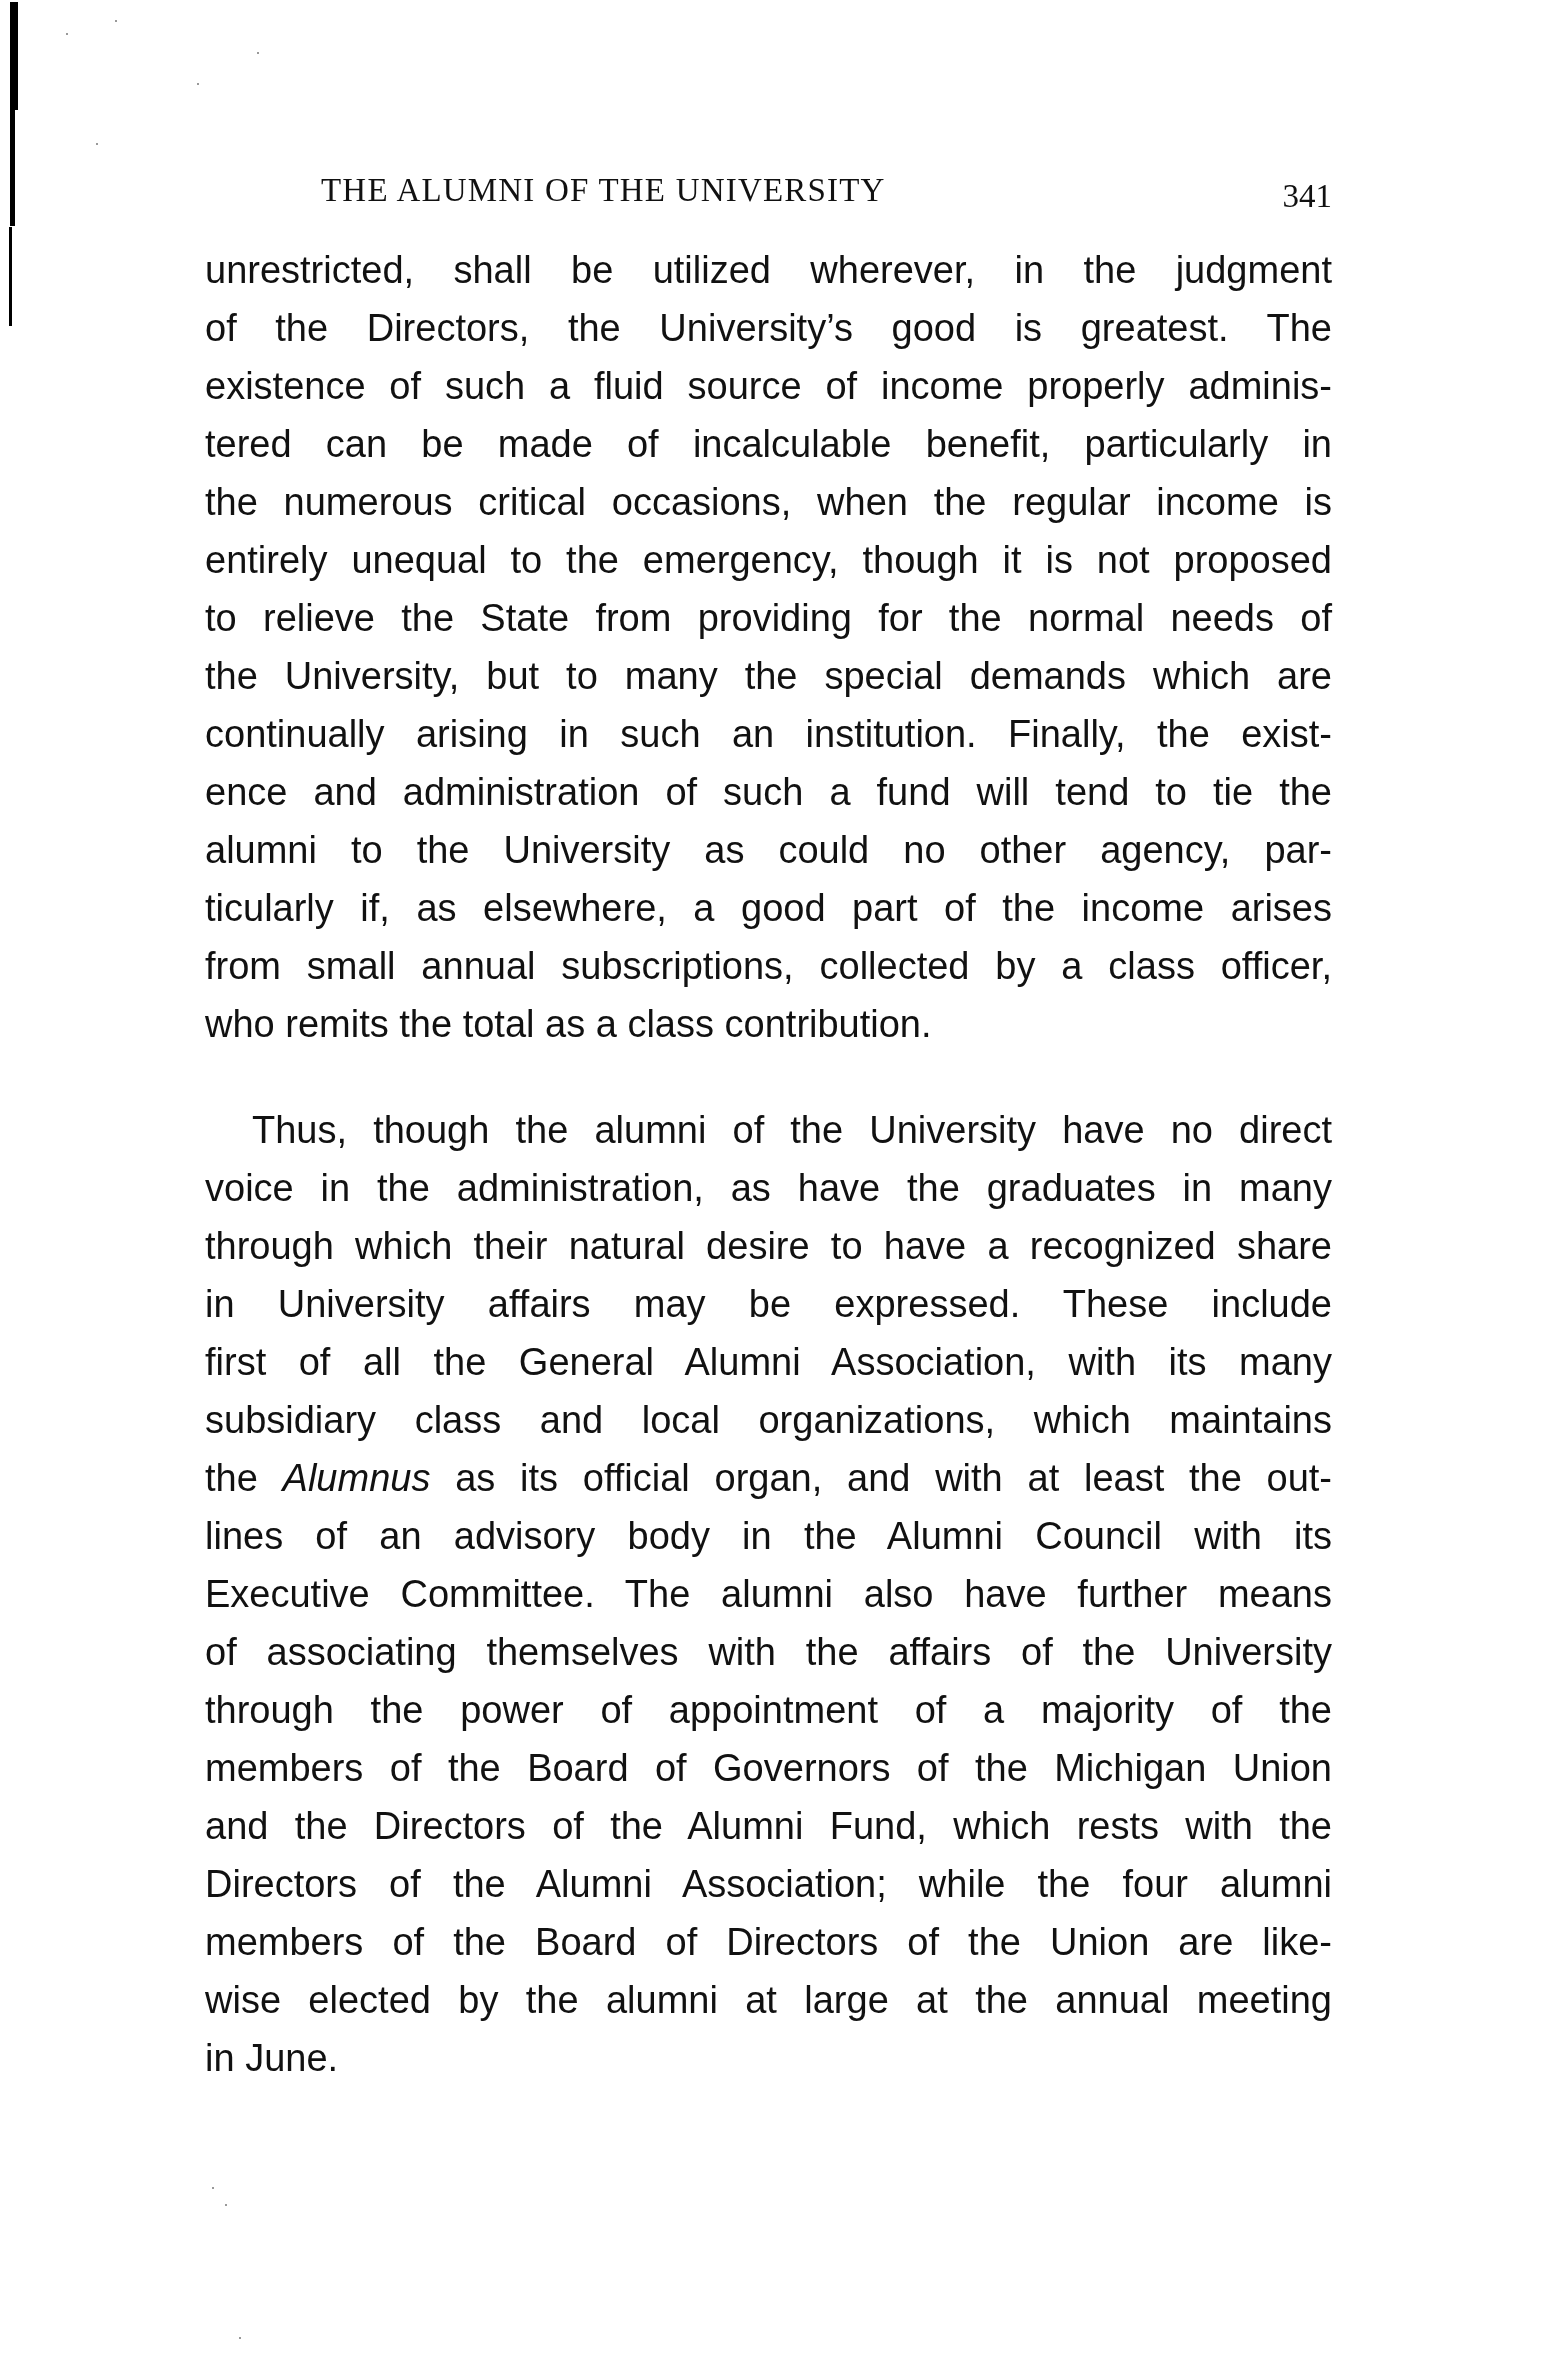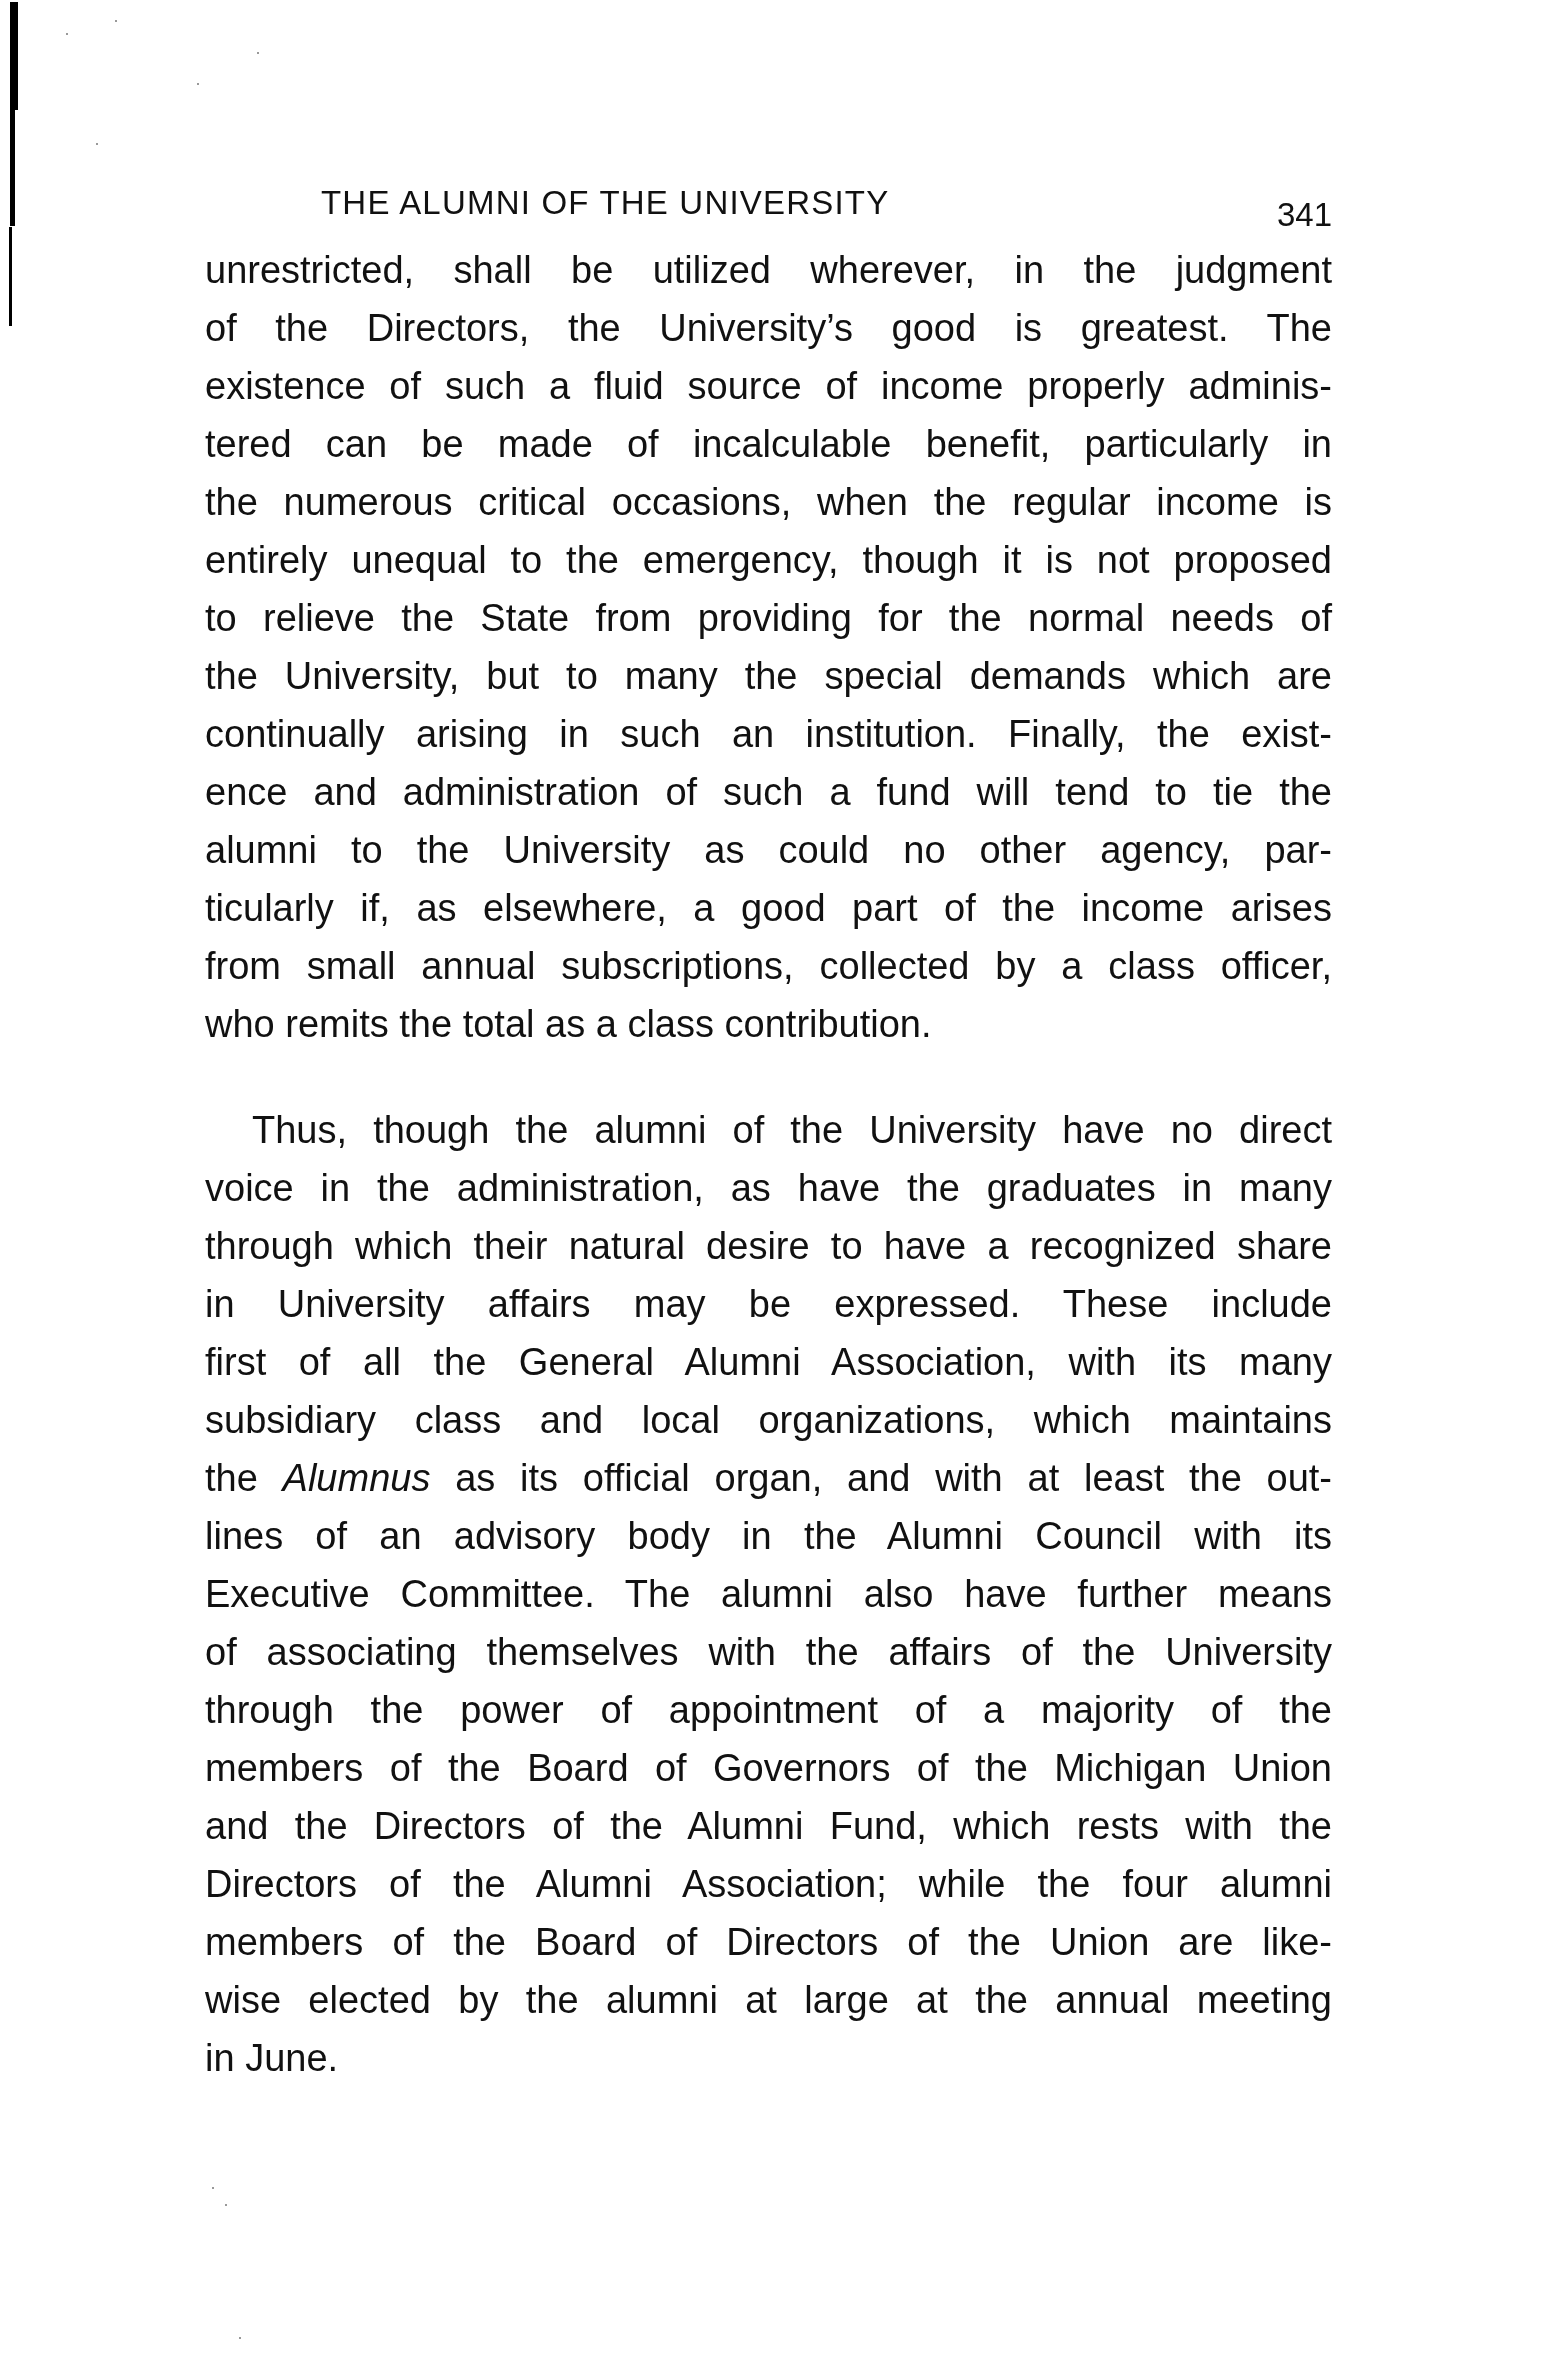--- a/index.html
+++ b/index.html
@@ -33,41 +33,40 @@
   .edge-bar3 {
     position: absolute;
     left: 8.9px;
     top: 227px;
     width: 3px;
     height: 99px;
     background: #000;
   }
   .running-head {
     position: absolute;
-    top: 181px;
+    top: 169px;
     left: 205px;
     width: 1127px;
     height: 49px;
-    font-family: Liberation Sans, sans-serif;
+    font-family: Liberation Serif, serif;
   }
   .running-title {
     position: absolute;
     left: 116px;
     top: 0;
     font-size: 33px;
     letter-spacing: 1.2px;
     line-height: 43px;
   }
   .page-number {
     position: absolute;
     right: 0;
     top: 5.9px;
     font-size: 33px;
     line-height: 43px;
-    margin-top: 6px;
   }
   .body-text {
     position: absolute;
     top: 241px;
     left: 205px;
     width: 1127px;
     font-family: Liberation Sans, sans-serif;
     font-size: 38px;
     line-height: 58px;
     text-align: justify;

